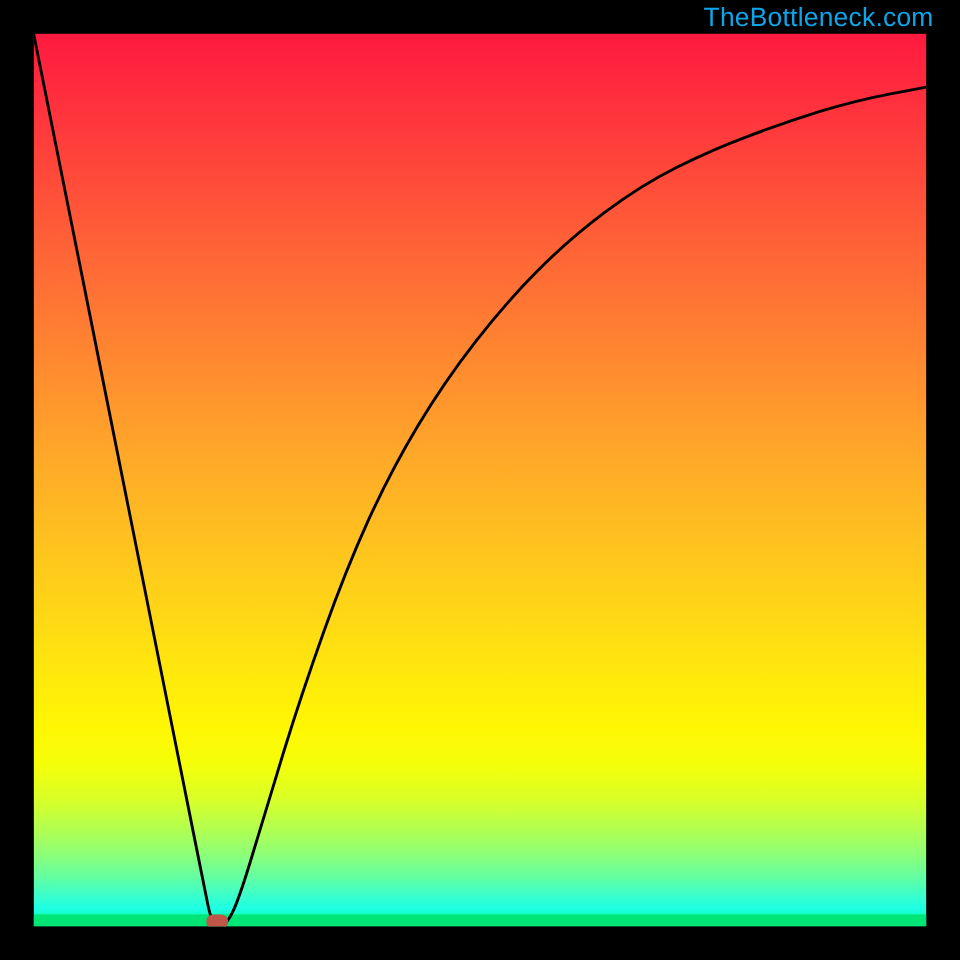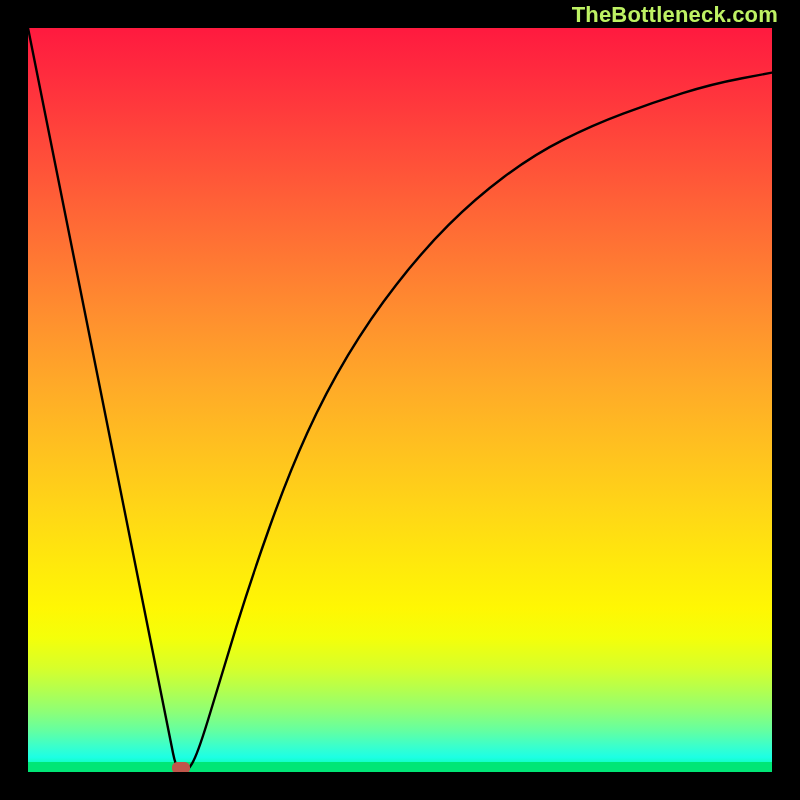--- a/index.html
+++ b/index.html
@@ -14,24 +14,24 @@
   .frame {
     position: relative;
     width: 800px;
     height: 800px;
     background: #000;
   }
   .watermark {
     position: absolute;
     top: 2px;
     right: 22px;
-    color: #bef264;
+    color: #0ea5e9;
     font-size: 22px;
     letter-spacing: 0.2px;
-    font-weight: 700;
+    font-weight: 400;
     z-index: 10;
   }
   .plot-area {
     position: absolute;
     left: 28px;
     top: 28px;
     width: 744px;
     height: 744px;
     overflow: hidden;
   }

